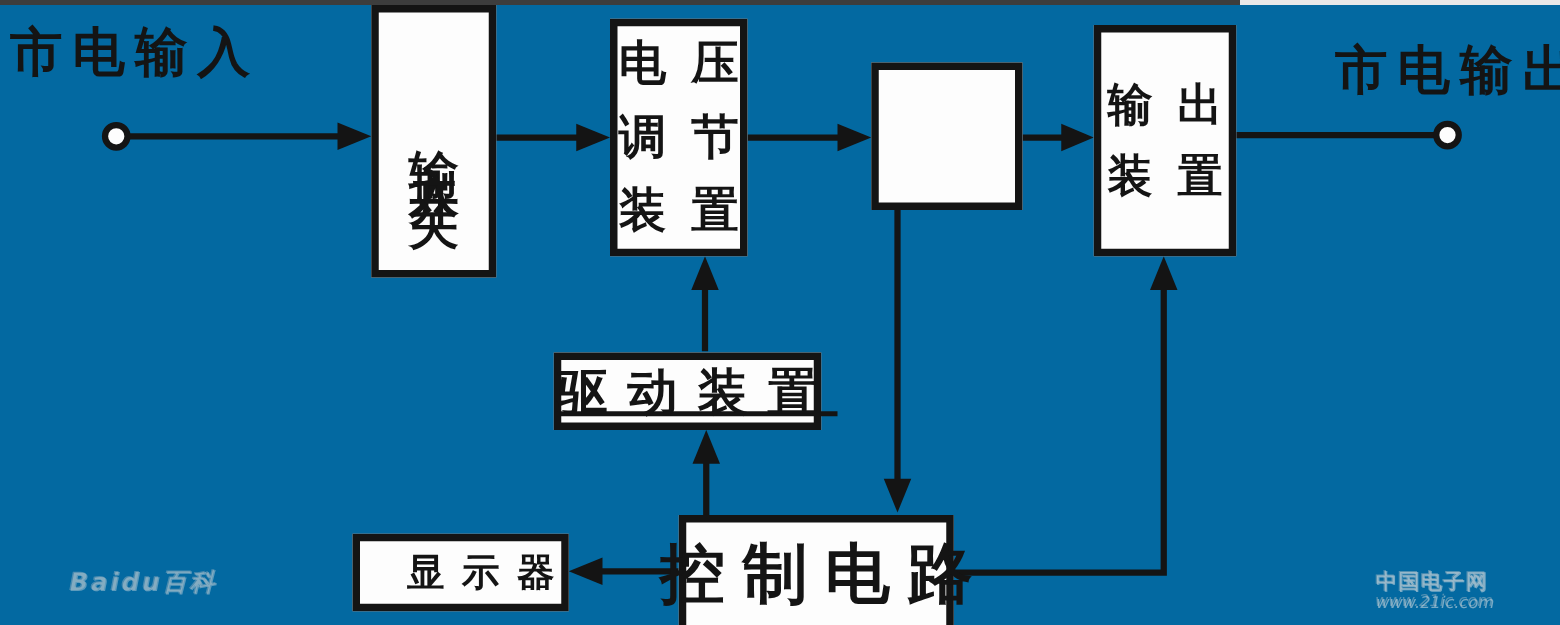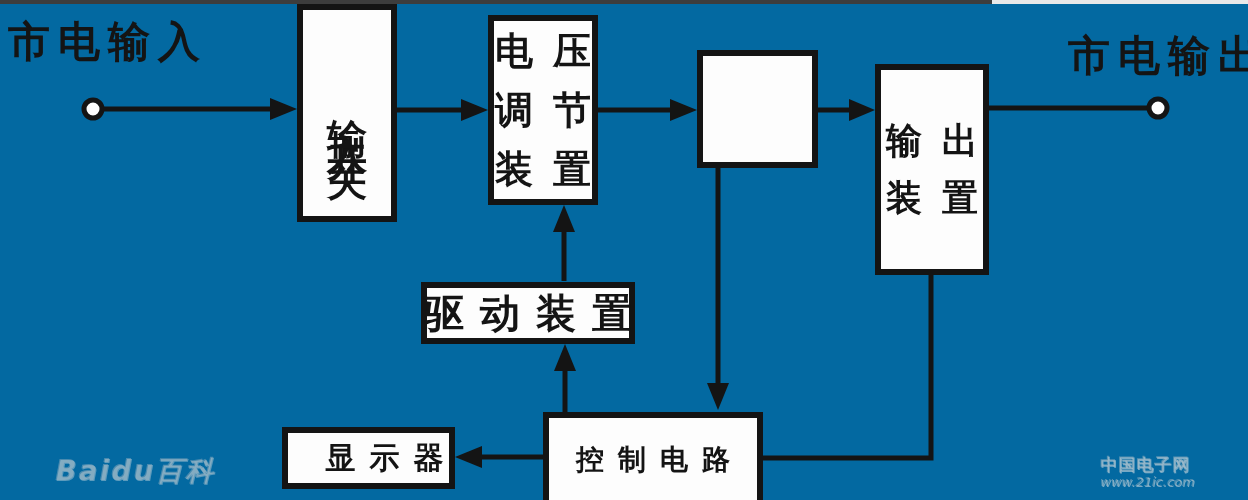--- a/index.html
+++ b/index.html
@@ -40,46 +40,46 @@
   #blk-input-switch .vtext{
     writing-mode:vertical-rl;
     font-size:40px;
     letter-spacing:13px;
     font-weight:bold;
   }
   #blk-voltage-regulator{left:488px;top:15px;width:110px;height:190px;}
   #blk-voltage-regulator .row{font-size:38px;line-height:59px;}
   #blk-sampling-circuit{left:697px;top:50px;width:121px;height:118px;}
   #blk-sampling-circuit .row{font-size:38px;line-height:52px;}
-  #blk-output-protection{left:875px;top:20px;width:114px;height:211px;margin-top:44px;}
+  #blk-output-protection{left:875px;top:20px;width:114px;height:185px;}
   #blk-output-protection .row{font-size:36px;line-height:57px;}
-  #blk-drive-device{left:421px;top:282px;width:214px;height:62px;}
+  #blk-drive-device{left:443px;top:282px;width:214px;height:62px;text-decoration:underline;}
   #blk-drive-device .row{font-size:40px;}
   #blk-control-circuit{left:543px;top:412px;width:220px;height:95px;}
-  #blk-control-circuit .row{font-size:28px;}
+  #blk-control-circuit .row{font-size:52px;}
   #blk-display-unit{left:282px;top:427px;width:173px;height:62px;}
   #blk-display-unit .row{font-size:30px;margin-left:32px;}
 
   .io-label{
     position:absolute;
     font-size:42px;
     font-weight:bold;
     letter-spacing:8px;
     white-space:nowrap;
   }
   #lbl-mains-input{left:8px;top:14px;}
   #lbl-mains-output{left:1068px;top:28px;}
 
   svg.wires{position:absolute;left:0;top:0;pointer-events:none;}
 
   .watermark{position:absolute;user-select:none;}
   #wm-baidu{
     left:55px;top:452px;
     font-family:"DejaVu Sans",sans-serif;
-    font-size:28px;font-weight:bold;font-style:italic;
+    font-size:20px;font-weight:bold;font-style:italic;
     color:rgba(205,203,203,0.35);
     text-shadow:1px 1px 0 rgba(230,230,230,0.4);
     letter-spacing:2px;
   }
   #wm-21ic{
     left:1098px;top:452px;
     display:flex;align-items:flex-start;
     color:rgba(205,205,205,0.40);
     text-shadow:1px 1px 0 rgba(235,235,235,0.5);
   }

